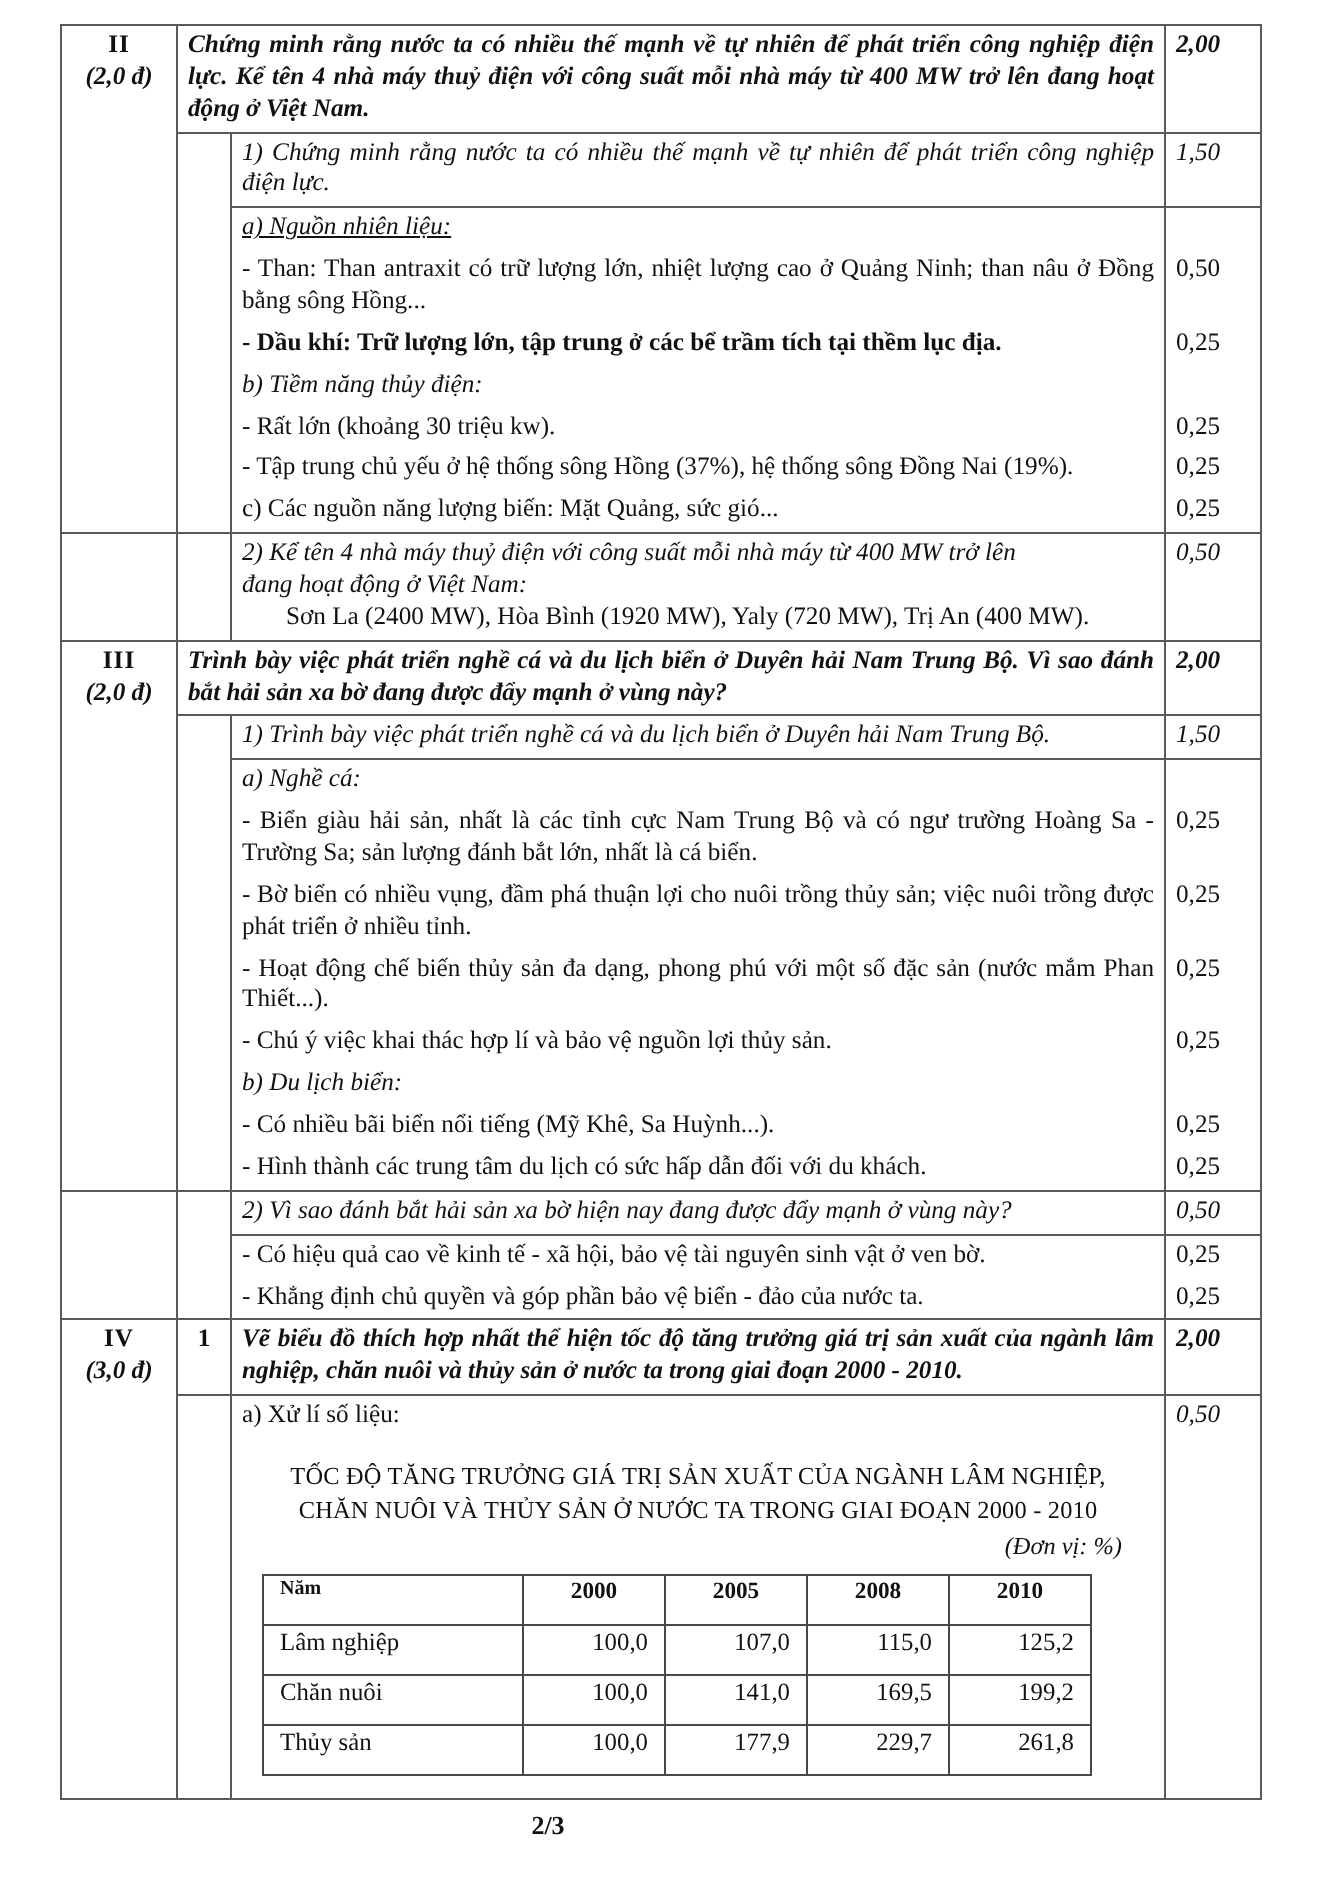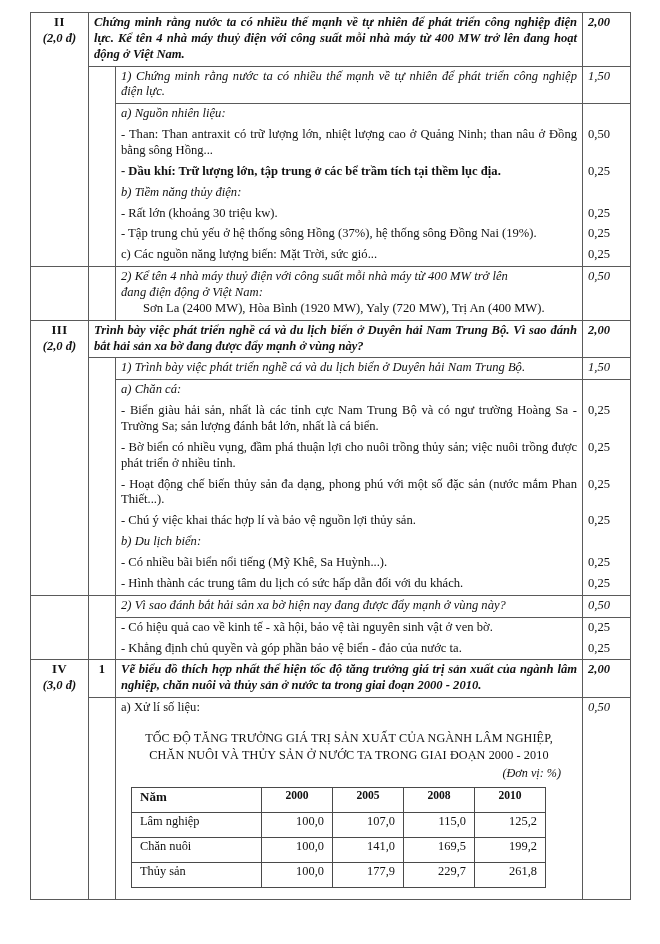--- a/index.html
+++ b/index.html
@@ -107,21 +107,21 @@
   .data-table td, .data-table th {
     border: 1px solid #4a4a4a;
     font-size: 12.4px;
     height: 22px;
     padding: 1px 8px;
     font-weight: normal;
   }
   .data-table .hdr-label {
     text-align: left;
     font-weight: bold;
-    font-size: 13px;
+    font-size: 10px;
   }
   .data-table .hdr-year {
     text-align: center;
     font-weight: bold;
     font-size: 11.6px;
   }
   .data-table .row-label {
     text-align: left;
   }
   .data-table .val {
@@ -163,21 +163,21 @@
         <td class="cell-body bold-it just" colspan="2">Chứng minh rằng nước ta có nhiều thế mạnh về tự nhiên để phát triển công nghiệp điện lực. Kể tên 4 nhà máy thuỷ điện với công suất mỗi nhà máy từ 400 MW trở lên đang hoạt động ở Việt Nam.</td>
         <td class="cell-score bold-it">2,00</td>
       </tr>
 
       <tr>
         <td rowspan="8" style="border-top:none;"></td>
         <td class="cell-body it just">1) Chứng minh rằng nước ta có nhiều thế mạnh về tự nhiên để phát triển công nghiệp điện lực.</td>
         <td class="cell-score it">1,50</td>
       </tr>
       <tr>
-        <td class="cell-body it" style="border-bottom:none;border-top:none;">a) Nguồn nhiên liệu:</td>
+        <td class="cell-body it" style="border-bottom:none;border-top:none;text-decoration:underline;">a) Nguồn nhiên liệu:</td>
         <td class="cell-score" style="border-bottom:none;border-top:none;"></td>
       </tr>
       <tr>
         <td class="cell-body just" style="border-bottom:none;border-top:none;">- Than: Than antraxit có trữ lượng lớn, nhiệt lượng cao ở Quảng Ninh; than nâu ở Đồng bằng sông Hồng...</td>
         <td class="cell-score" style="border-bottom:none;border-top:none;">0,50</td>
       </tr>
       <tr>
         <td class="cell-body" style="border-bottom:none;border-top:none;font-weight:bold;">- Dầu khí: Trữ lượng lớn, tập trung ở các bể trầm tích tại thềm lục địa.</td>
         <td class="cell-score" style="border-bottom:none;border-top:none;">0,25</td>
       </tr>
@@ -188,52 +188,52 @@
       <tr>
         <td class="cell-body" style="border-bottom:none;border-top:none;">- Rất lớn (khoảng 30 triệu kw).</td>
         <td class="cell-score" style="border-bottom:none;border-top:none;">0,25</td>
       </tr>
       <tr>
         <td class="cell-body" style="border-bottom:none;border-top:none;">- Tập trung chủ yếu ở hệ thống sông Hồng (37%), hệ thống sông Đồng Nai (19%).</td>
         <td class="cell-score" style="border-bottom:none;border-top:none;">0,25</td>
       </tr>
       <tr>
         <td class="cell-body" style="border-top:none;">
-          <span class="it">c) Các nguồn năng lượng biến:</span><span> Mặt Trời, sức gió...</span>
+          <span class="it">c) Các nguồn năng lượng biến:</span><span> Mặt Quảng, sức gió...</span>
         </td>
         <td class="cell-score" style="border-top:none;">0,25</td>
       </tr>
 
       <tr>
         <td style="border-top:none;"></td>
         <td style="border-top:none;"></td>
         <td class="cell-body it">
           <span class="line just">2) Kể tên 4 nhà máy thuỷ điện với công suất mỗi nhà máy từ 400 MW trở lên</span>
-          <span class="line">đang điện động ở Việt Nam:</span>
+          <span class="line">đang hoạt động ở Việt Nam:</span>
           <span class="indent" style="font-style:normal;">Sơn La (2400 MW), Hòa Bình (1920 MW), Yaly (720 MW), Trị An (400 MW).</span>
         </td>
         <td class="cell-score it">0,50</td>
       </tr>
 
       <tr>
         <td class="cell-roman" rowspan="10">
           <span class="rn">III</span>
           <span class="pts">(2,0 đ)</span>
         </td>
         <td class="cell-body bold-it just" colspan="2">Trình bày việc phát triển nghề cá và du lịch biển ở Duyên hải Nam Trung Bộ. Vì sao đánh bắt hải sản xa bờ đang được đẩy mạnh ở vùng này?</td>
         <td class="cell-score bold-it">2,00</td>
       </tr>
 
       <tr>
         <td rowspan="9" style="border-top:none;"></td>
         <td class="cell-body it just">1) Trình bày việc phát triển nghề cá và du lịch biển ở Duyên hải Nam Trung Bộ.</td>
         <td class="cell-score it">1,50</td>
       </tr>
       <tr>
-        <td class="cell-body it" style="border-bottom:none;border-top:none;">a) Chăn cá:</td>
+        <td class="cell-body it" style="border-bottom:none;border-top:none;">a) Nghề cá:</td>
         <td class="cell-score" style="border-bottom:none;border-top:none;"></td>
       </tr>
       <tr>
         <td class="cell-body just" style="border-bottom:none;border-top:none;">- Biển giàu hải sản, nhất là các tỉnh cực Nam Trung Bộ và có ngư trường Hoàng Sa - Trường Sa; sản lượng đánh bắt lớn, nhất là cá biển.</td>
         <td class="cell-score" style="border-bottom:none;border-top:none;">0,25</td>
       </tr>
       <tr>
         <td class="cell-body just" style="border-bottom:none;border-top:none;">- Bờ biển có nhiều vụng, đầm phá thuận lợi cho nuôi trồng thủy sản; việc nuôi trồng được phát triển ở nhiều tỉnh.</td>
         <td class="cell-score" style="border-bottom:none;border-top:none;">0,25</td>
       </tr>
@@ -333,14 +333,15 @@
               </tbody>
             </table>
           </div>
         </td>
         <td class="cell-score it">0,50</td>
       </tr>
 
     </tbody>
   </table>
 
+  <div class="page-number">2/3</div>
 
 </div>
 
 </body></html>

